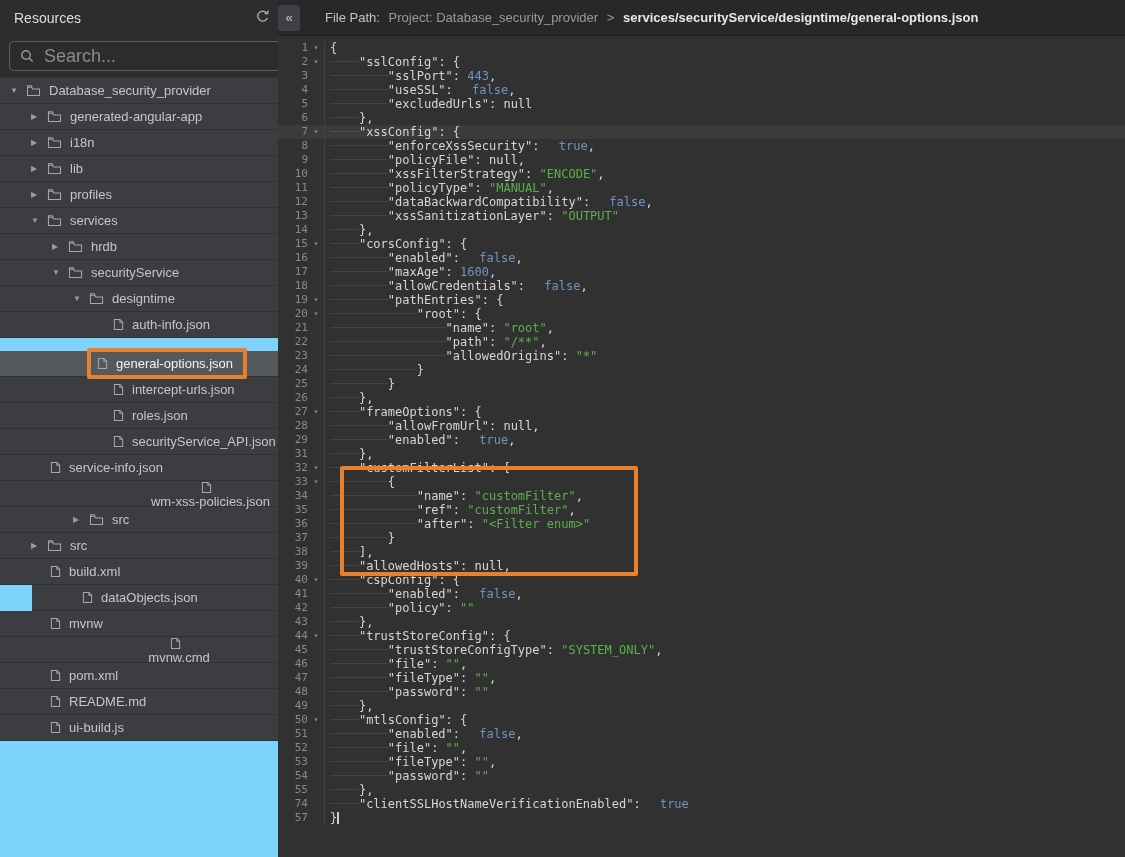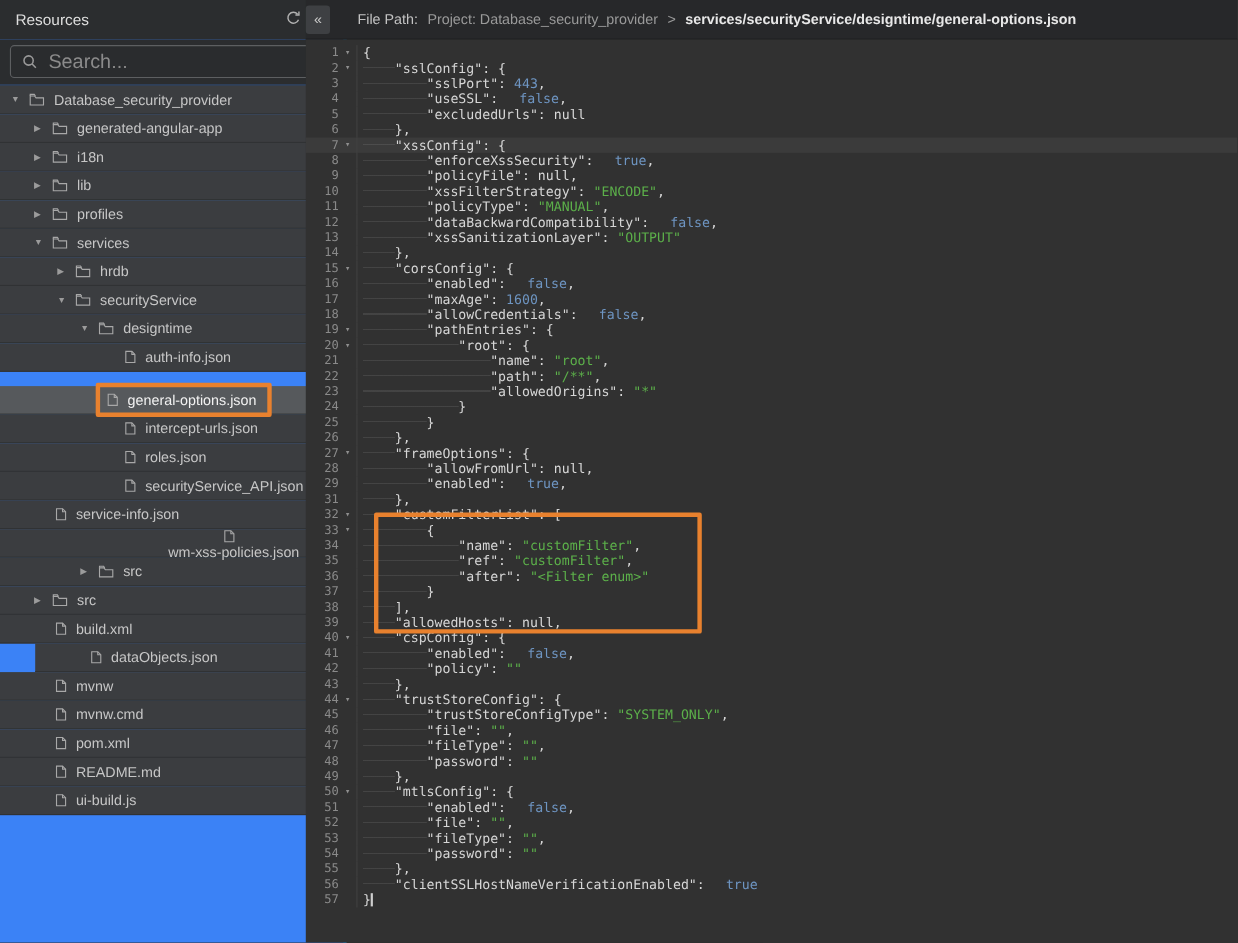--- a/index.html
+++ b/index.html
@@ -7,21 +7,21 @@
   body {
     width:1125px; height:857px; overflow:hidden;
     background:#313131;
     font-family:"Liberation Sans", sans-serif;
   }
   .app { position:relative; width:1125px; height:857px; }
 
   
   .sidebar {
     position:absolute; left:0; top:0; width:315px; height:857px;
-    background:#3b82f6; border-right:3px solid #0ea5e9;
+    background:#7dd3fc; border-right:7px solid #0ea5e9;
   }
   .side-head {
     height:36px; background:#2b2d2f;
     display:flex; align-items:center; padding:0 6px 0 14px;
   }
   .side-title { color:#dedede; font-size:14px; flex:1; }
   .icon-btn { background:none; border:none; padding:2px; margin-right:7px; cursor:pointer; display:flex; align-items:center; }
   .add-btn {
     width:23px; height:23px; background:#5866c8; color:#fff;
     border:none; border-radius:4px; font-size:17px; line-height:20px;
@@ -324,21 +324,21 @@
         </div>
         <div class="trow" style="padding-left: 50px;">
           <span class="ticon">
             <svg width="11" height="13" viewBox="0 0 12 14">
               <path d="M1.5 1.5 h6 l3 3 v8 h-9 z" fill="none" stroke="#a8a8a8" stroke-width="1.1"></path>
               <path d="M7.5 1.5 v3 h3" fill="none" stroke="#a8a8a8" stroke-width="1.1"></path>
             </svg>
           </span>
           <span class="tlabel">mvnw</span>
         </div>
-        <div class="trow" style="padding-left: 50px;">
+        <div class="trow" style="padding-left: 50px; flex-direction: column;">
           <span class="ticon">
             <svg width="11" height="13" viewBox="0 0 12 14">
               <path d="M1.5 1.5 h6 l3 3 v8 h-9 z" fill="none" stroke="#a8a8a8" stroke-width="1.1"></path>
               <path d="M7.5 1.5 v3 h3" fill="none" stroke="#a8a8a8" stroke-width="1.1"></path>
             </svg>
           </span>
           <span class="tlabel">mvnw.cmd</span>
         </div>
         <div class="trow" style="padding-left: 50px;">
           <span class="ticon">
@@ -429,20 +429,20 @@
           <div class="line"><span class="ln">46</span><span class="fold"></span><span class="codetext"><span class="ws">        </span><span class="k">"file"</span><span class="p">: </span><span class="s">""</span><span class="p">,</span></span></div>
           <div class="line"><span class="ln">47</span><span class="fold"></span><span class="codetext"><span class="ws">        </span><span class="k">"fileType"</span><span class="p">: </span><span class="s">""</span><span class="p">,</span></span></div>
           <div class="line"><span class="ln">48</span><span class="fold"></span><span class="codetext"><span class="ws">        </span><span class="k">"password"</span><span class="p">: </span><span class="s">""</span></span></div>
           <div class="line"><span class="ln">49</span><span class="fold"></span><span class="codetext"><span class="ws">    </span><span class="p">},</span></span></div>
           <div class="line"><span class="ln">50</span><span class="fold">▾</span><span class="codetext"><span class="ws">    </span><span class="k">"mtlsConfig"</span><span class="p">: {</span></span></div>
           <div class="line"><span class="ln">51</span><span class="fold"></span><span class="codetext"><span class="ws">        </span><span class="k">"enabled"</span><span class="p">: </span><span class="b">false</span><span class="p">,</span></span></div>
           <div class="line"><span class="ln">52</span><span class="fold"></span><span class="codetext"><span class="ws">        </span><span class="k">"file"</span><span class="p">: </span><span class="s">""</span><span class="p">,</span></span></div>
           <div class="line"><span class="ln">53</span><span class="fold"></span><span class="codetext"><span class="ws">        </span><span class="k">"fileType"</span><span class="p">: </span><span class="s">""</span><span class="p">,</span></span></div>
           <div class="line"><span class="ln">54</span><span class="fold"></span><span class="codetext"><span class="ws">        </span><span class="k">"password"</span><span class="p">: </span><span class="s">""</span></span></div>
           <div class="line"><span class="ln">55</span><span class="fold"></span><span class="codetext"><span class="ws">    </span><span class="p">},</span></span></div>
-          <div class="line"><span class="ln">56</span><span class="fold"></span><span class="codetext"><span class="ws">    </span><span class="k">"clientSSLHostNameVerificationEnabled"</span><span class="p">: </span><span class="b">true</span></span></div>
+          <div class="line"><span class="ln">74</span><span class="fold"></span><span class="codetext"><span class="ws">    </span><span class="k">"clientSSLHostNameVerificationEnabled"</span><span class="p">: </span><span class="b">true</span></span></div>
           <div class="line"><span class="ln">57</span><span class="fold"></span><span class="codetext"><span class="p">}</span><span class="caret"></span></span></div>
         </div>
       <div class="code-obox"></div>
     </div>
   </main>
 
 </div>
 
 </body></html>

